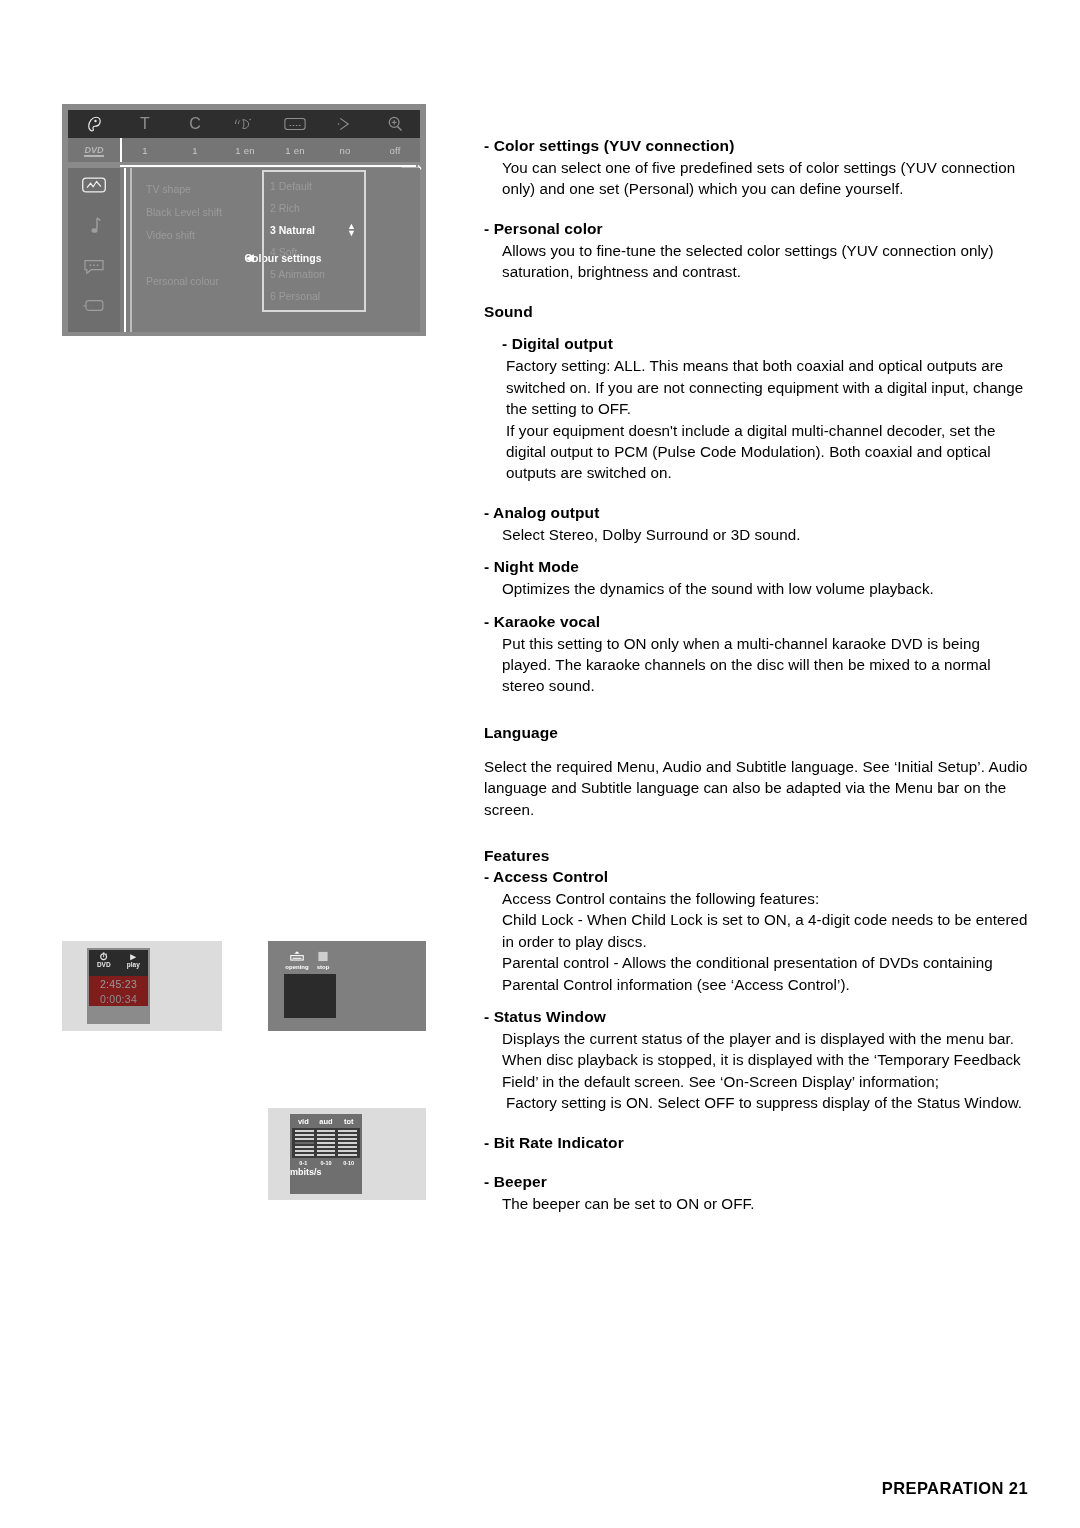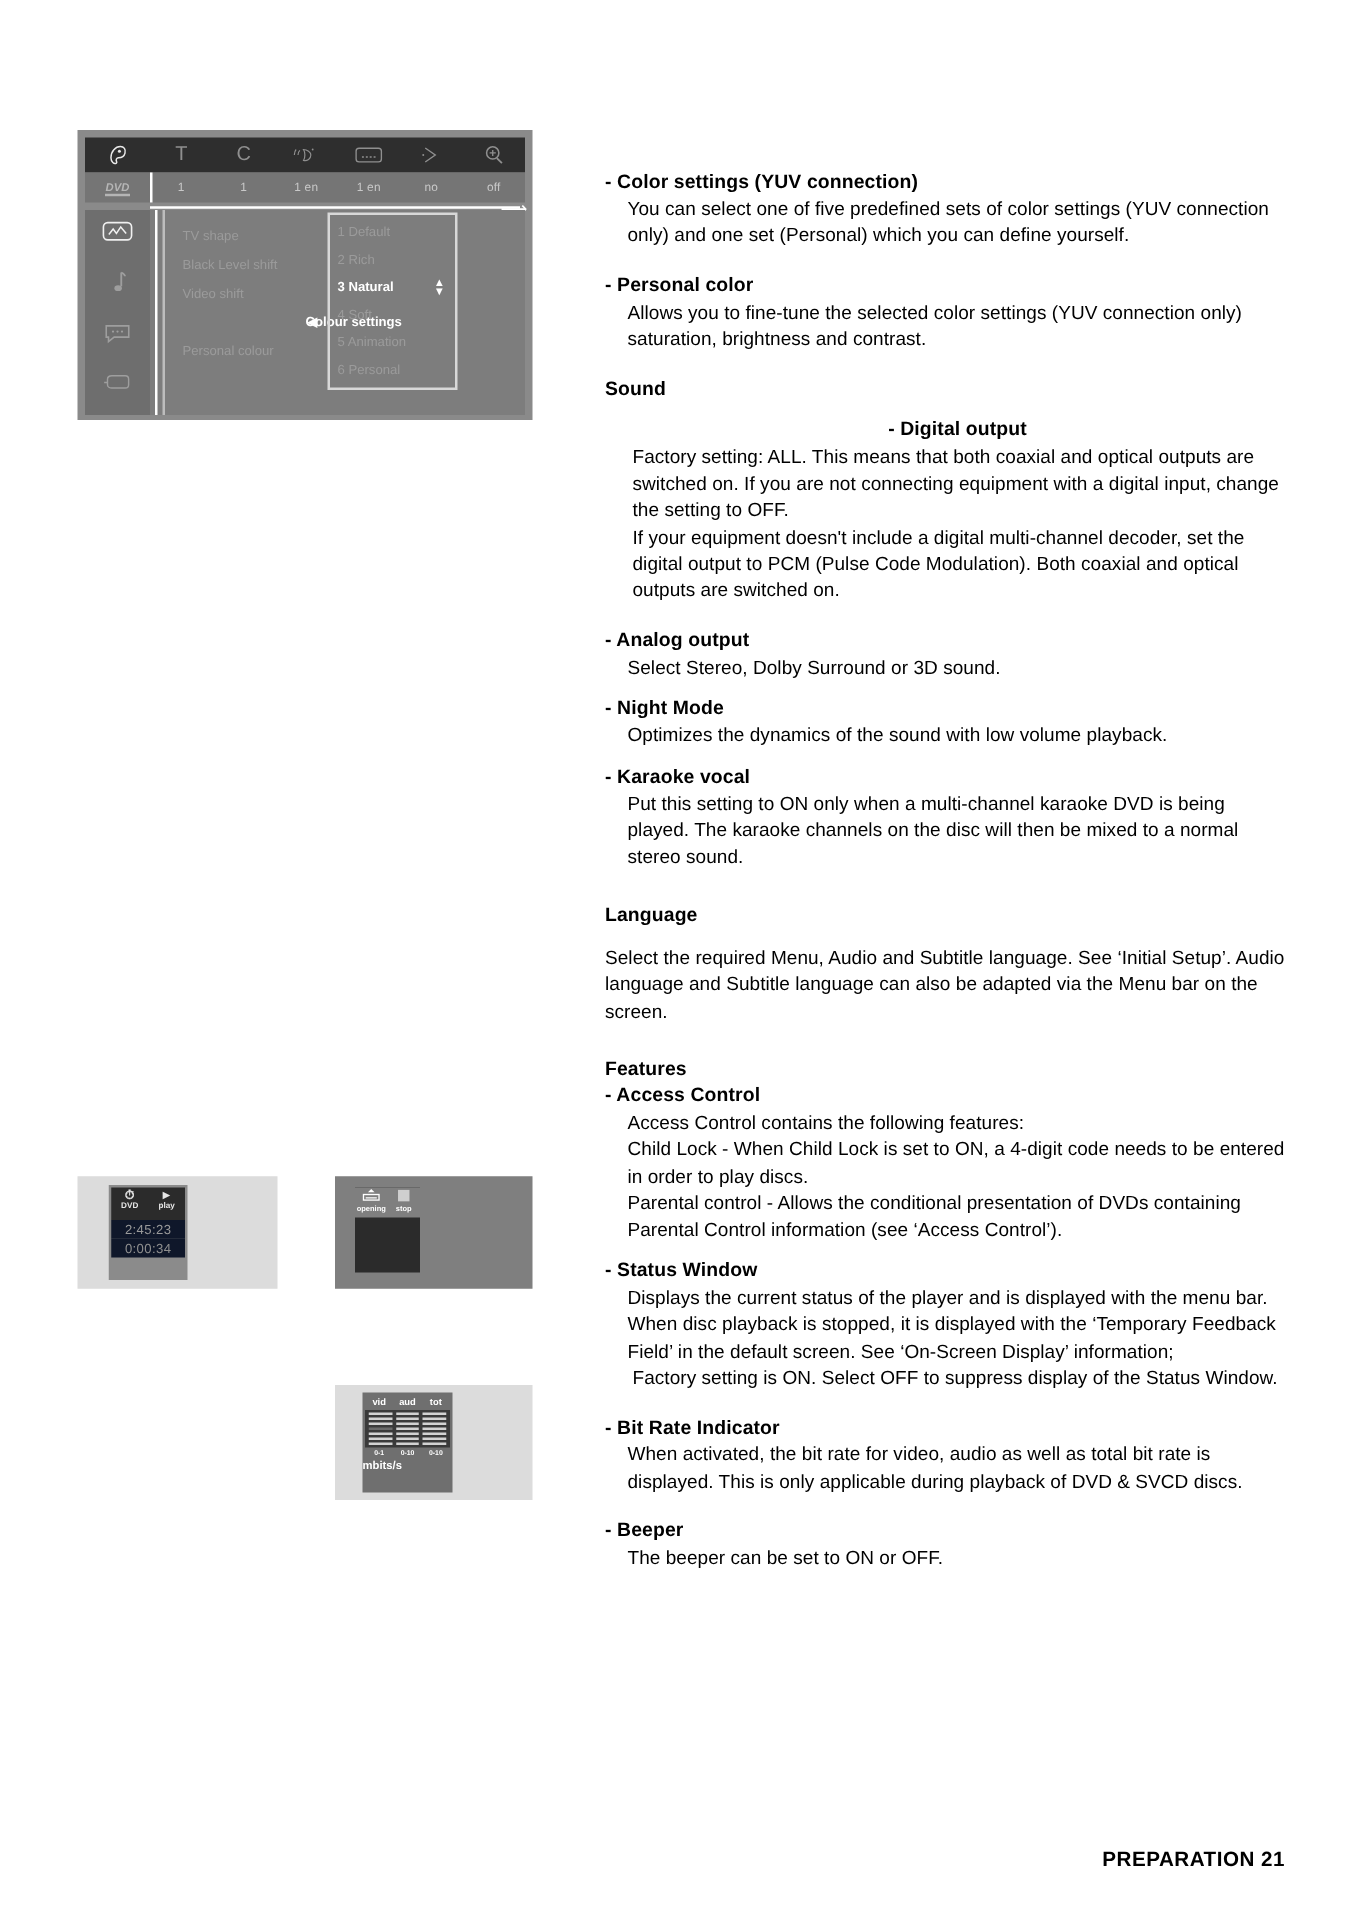--- a/index.html
+++ b/index.html
@@ -189,21 +189,21 @@
   .sw-top .cell {
     flex: 1;
     text-align: center;
     font-size: 6.5px;
     font-weight: bold;
     padding-top: 1px;
     line-height: 1.05;
   }
   .sw-top .glyph { font-size: 10px; display: block; line-height: 1.1; }
   .sw-time {
-    background: #0f172a;
+    background: #7f1d1d;
     color: #9a9a9a;
     font-size: 10.5px;
     text-align: center;
     padding: 2px 0 1px 0;
     letter-spacing: .3px;
   }
   .sw-time.second { color: #8e8e8e; }
 
   
   #statuswin-stop {
@@ -300,21 +300,20 @@
     font-weight: bold;
     margin: 0;
     line-height: 1.35;
     text-indent: -14px;
     padding-left: 14px;
     letter-spacing: .1px;
   }
   .h-item.sub {
     padding-left: 32px;
     text-indent: -14px;
-    text-align: center;
   }
   p.body {
     font-size: 15.2px;
     margin: 0;
     line-height: 1.41;
     padding-left: 18px;
     letter-spacing: .05px;
   }
   p.body.flush { padding-left: 0; }
   p.body.deep { padding-left: 22px; }
@@ -593,21 +592,20 @@
 
   <div class="gap-sm"></div>
 
   <h3 class="h-item">- Status Window</h3>
   <p class="body">Displays the current status of the player and is displayed with the menu bar. When disc playback is stopped, it is displayed with the ‘Temporary Feedback Field’ in the default screen. See ‘On-Screen Display’ information;</p>
   <p class="body deep">Factory setting is ON. Select OFF to suppress display of the Status Window.</p>
 
   <div class="gap-md"></div>
 
   <h3 class="h-item">- Bit Rate Indicator</h3>
-  <p class="body">When activated, the bit rate for video, audio as well as total bit rate is displayed. This is only applicable during playback of DVD &amp; SVCD discs.</p>
 
   <div class="gap-md"></div>
 
   <h3 class="h-item">- Beeper</h3>
   <p class="body">The beeper can be set to ON or OFF.</p>
 
 </div>
 
 <div id="footer">PREPARATION 21</div>
 

